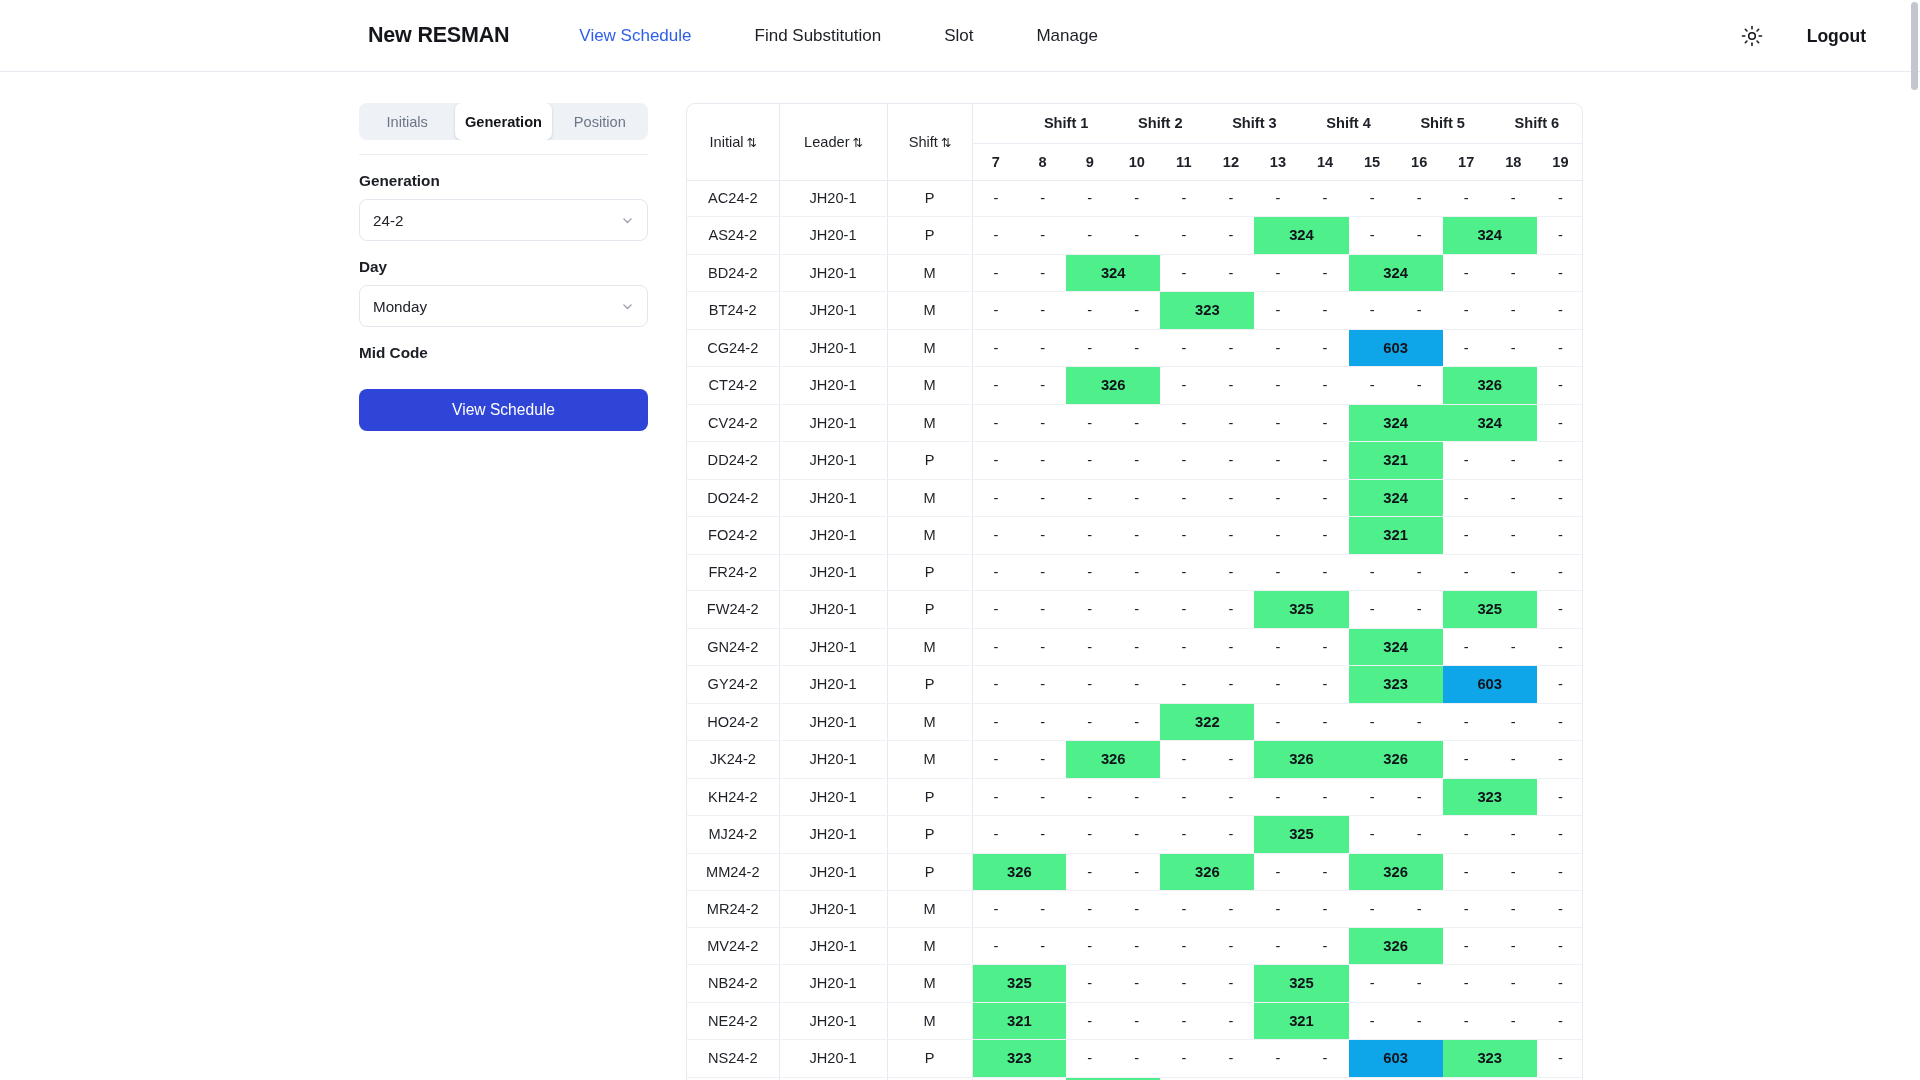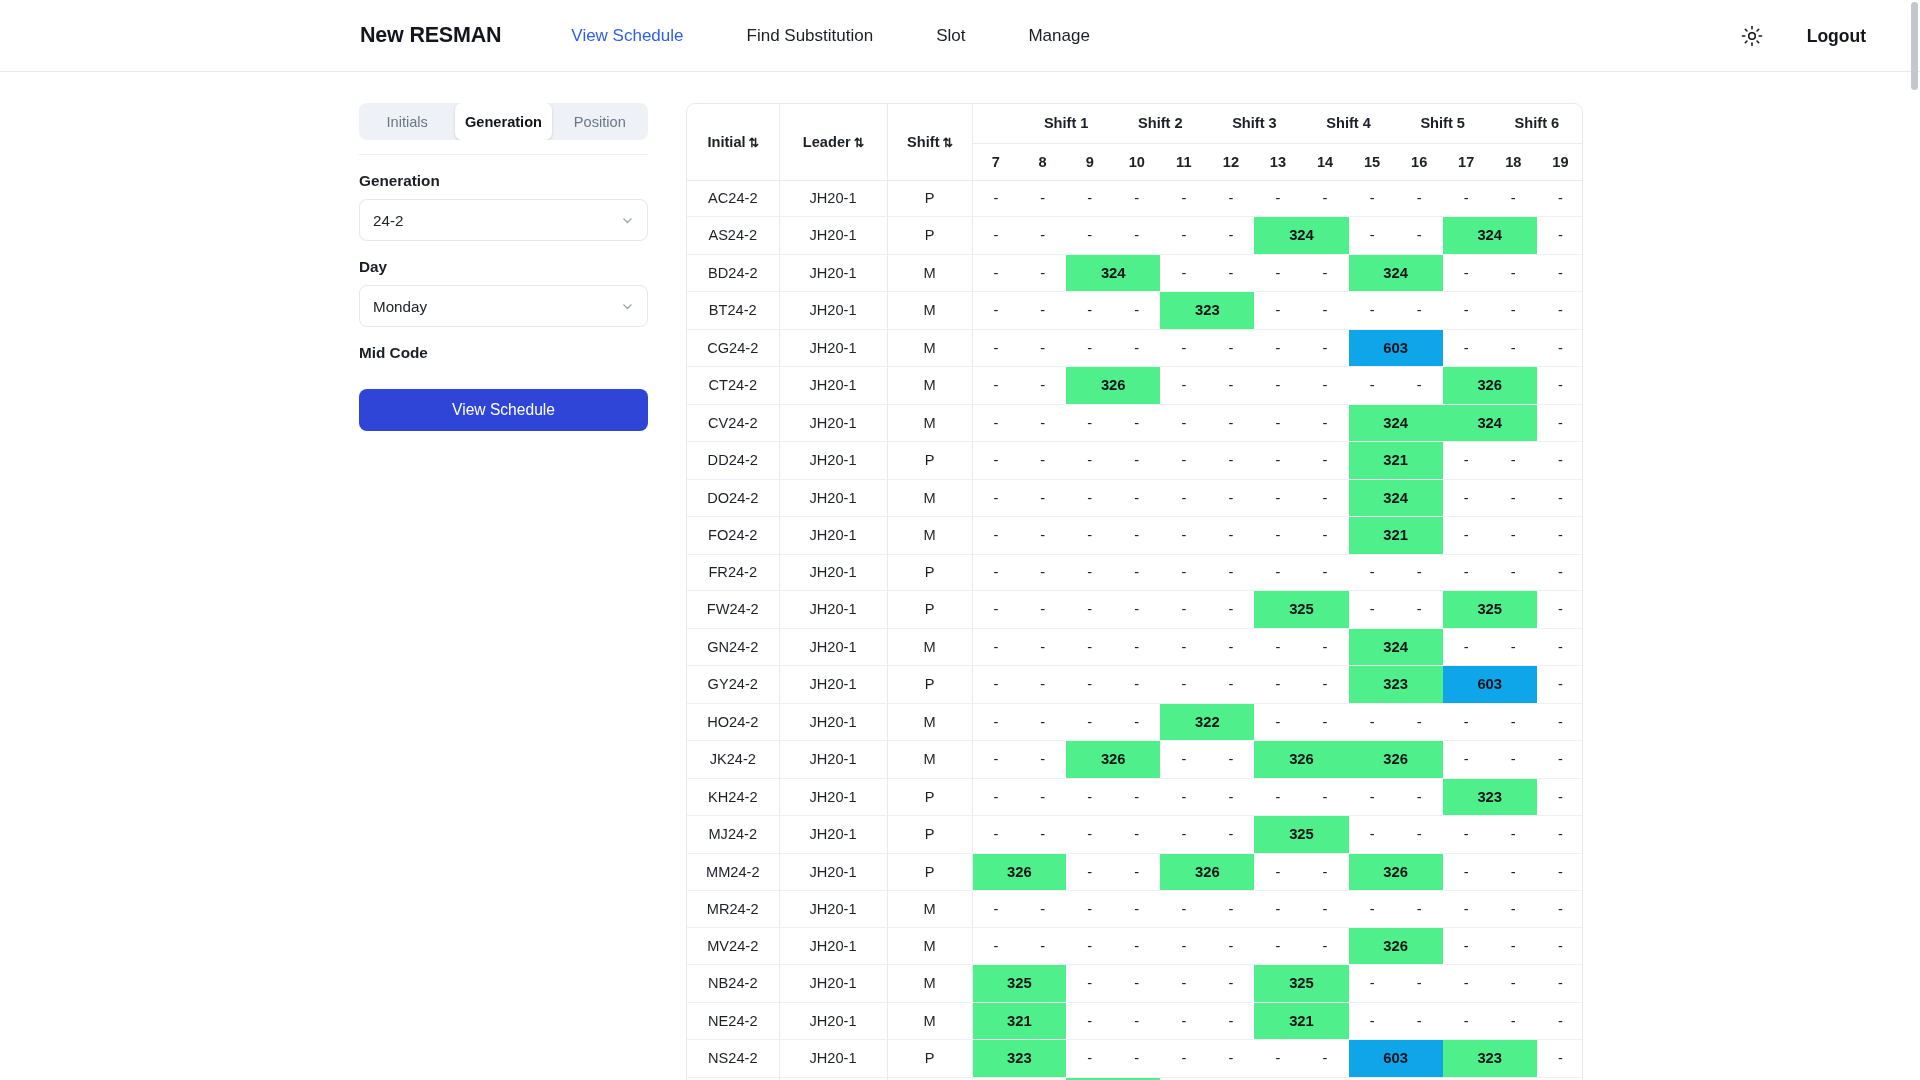--- a/index.html
+++ b/index.html
@@ -10,21 +10,21 @@
     overflow: hidden;
   }
 
   
   .navbar {
     height: 72px;
     background: #ffffff;
     border-bottom: 1px solid #e7eaf0;
     display: flex;
     align-items: center;
-    padding: 0 34px 0 4px;
+    padding: 0 34px 0 12px;
     position: relative;
   }
   .nav-left {
     display: flex;
     align-items: center;
     margin-left: 356px;
     gap: 0;
   }
   .brand {
     font-size: 21.5px;
@@ -171,21 +171,21 @@
     color: #475069;
     font-size: 14.4px;
     font-weight: 700;
     vertical-align: middle;
     border-bottom: 1px solid #e9ecf2;
   }
   .hdr-idcol {
     height: 76px;
     color: #3d4558;
     font-size: 15.1px;
-    font-weight: 700;
+    font-weight: 400;
     vertical-align: middle;
     border-bottom: 1px solid #e7eaf0;
     border-right: 1px solid #e7eaf0;
     cursor: pointer;
   }
   .hdr-hour {
     height: 37px;
     color: #4a5468;
     font-size: 14.4px;
     font-weight: 700;

